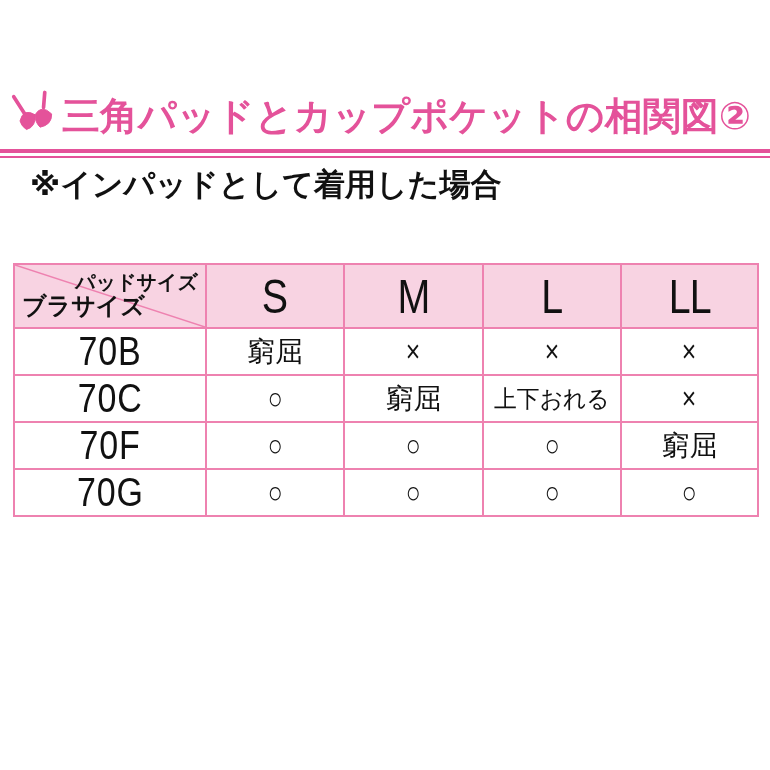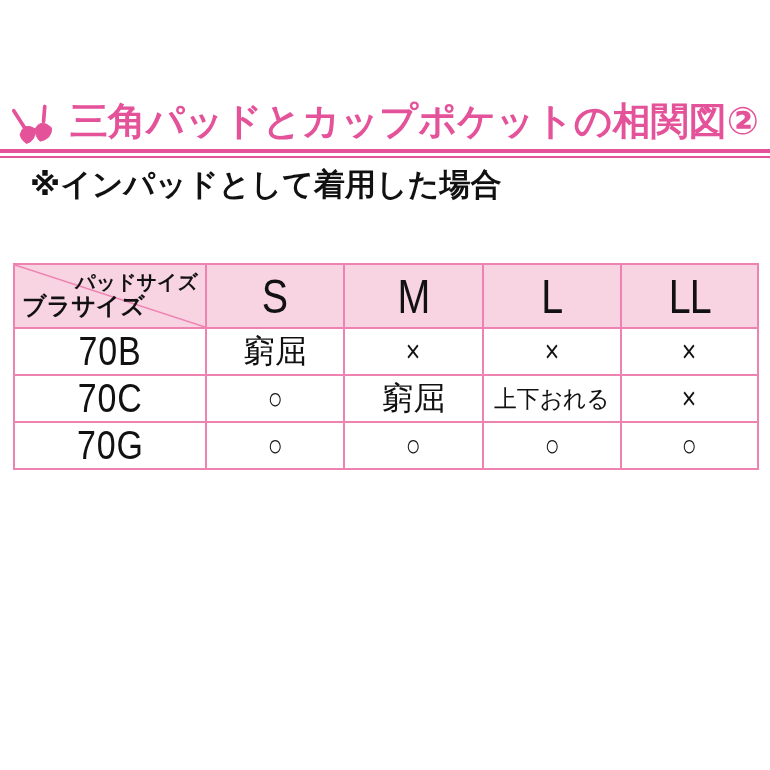--- a/index.html
+++ b/index.html
@@ -13,21 +13,21 @@
   body{
     width:770px;height:770px;background:#ffffff;position:relative;overflow:hidden;
     font-family:"Liberation Sans","DejaVu Sans",sans-serif;color:var(--ink);
   }
   .title-row{
     position:absolute;top:90px;left:12px;width:750px;
     display:flex;align-items:flex-end;gap:4px;
   }
   .bra{flex:0 0 auto;display:block;transform:rotate(-6deg);margin-bottom:2px;}
   h1.title{
-    margin:8px;font-size:38px;line-height:1.25;font-weight:bold;
+    margin:0;font-size:38px;line-height:1.25;font-weight:bold;
     color:var(--accent);white-space:nowrap;letter-spacing:0px;
   }
   .rule{position:absolute;top:149px;left:0;width:770px;}
   .rule .r-thick{height:4px;background:var(--accent);}
   .rule .r-gap{height:3px;background:#ffffff;}
   .rule .r-thin{height:2px;background:var(--accent);}
   .subtitle{
     position:absolute;top:164px;left:30px;
     font-size:31px;font-weight:bold;color:var(--ink);white-space:nowrap;
   }
@@ -52,21 +52,21 @@
   }
   .corner-bl{
     position:absolute;bottom:5px;left:7px;
     font-size:24px;font-weight:bold;color:var(--ink);
   }
   tr.data td{height:40px;margin-left:41px;}
   td.rowh span{
     display:inline-block;font-size:40px;font-weight:500;
     transform:scaleX(.85);letter-spacing:1px;
   }
-  .val{display:inline-block;font-size:32px;font-weight:400;}
+  .val{display:inline-block;font-size:28px;font-weight:400;}
   .val.sym{font-size:31px;transform:scaleX(.8);}
   .val.long{font-size:24px;transform:scaleX(.95);white-space:nowrap;}
 </style>
 </head>
 <body>
 
 <div class="title-row">
   <span class="bra">
     <svg width="46" height="44" viewBox="0 0 50 46" aria-hidden="true">
       <g fill="none" stroke="#e4529a" stroke-width="4" stroke-linecap="round">
@@ -120,20 +120,27 @@
     <td><span class="val sym">×</span></td>
   </tr>
   <tr class="data">
     <td class="rowh"><span>70C</span></td>
     <td><span class="val sym">○</span></td>
     <td><span class="val">窮屈</span></td>
     <td><span class="val long">上下おれる</span></td>
     <td><span class="val sym">×</span></td>
   </tr>
   <tr class="data">
+    <td class="rowh"><span>70F</span></td>
+    <td><span class="val sym">○</span></td>
+    <td><span class="val sym">○</span></td>
+    <td><span class="val sym">○</span></td>
+    <td><span class="val">窮屈</span></td>
+  </tr>
+  <tr class="data">
     <td class="rowh"><span>70G</span></td>
     <td><span class="val sym">○</span></td>
     <td><span class="val sym">○</span></td>
     <td><span class="val sym">○</span></td>
     <td><span class="val sym">○</span></td>
   </tr>
 </tbody>
   </table>
 
 </body></html>

